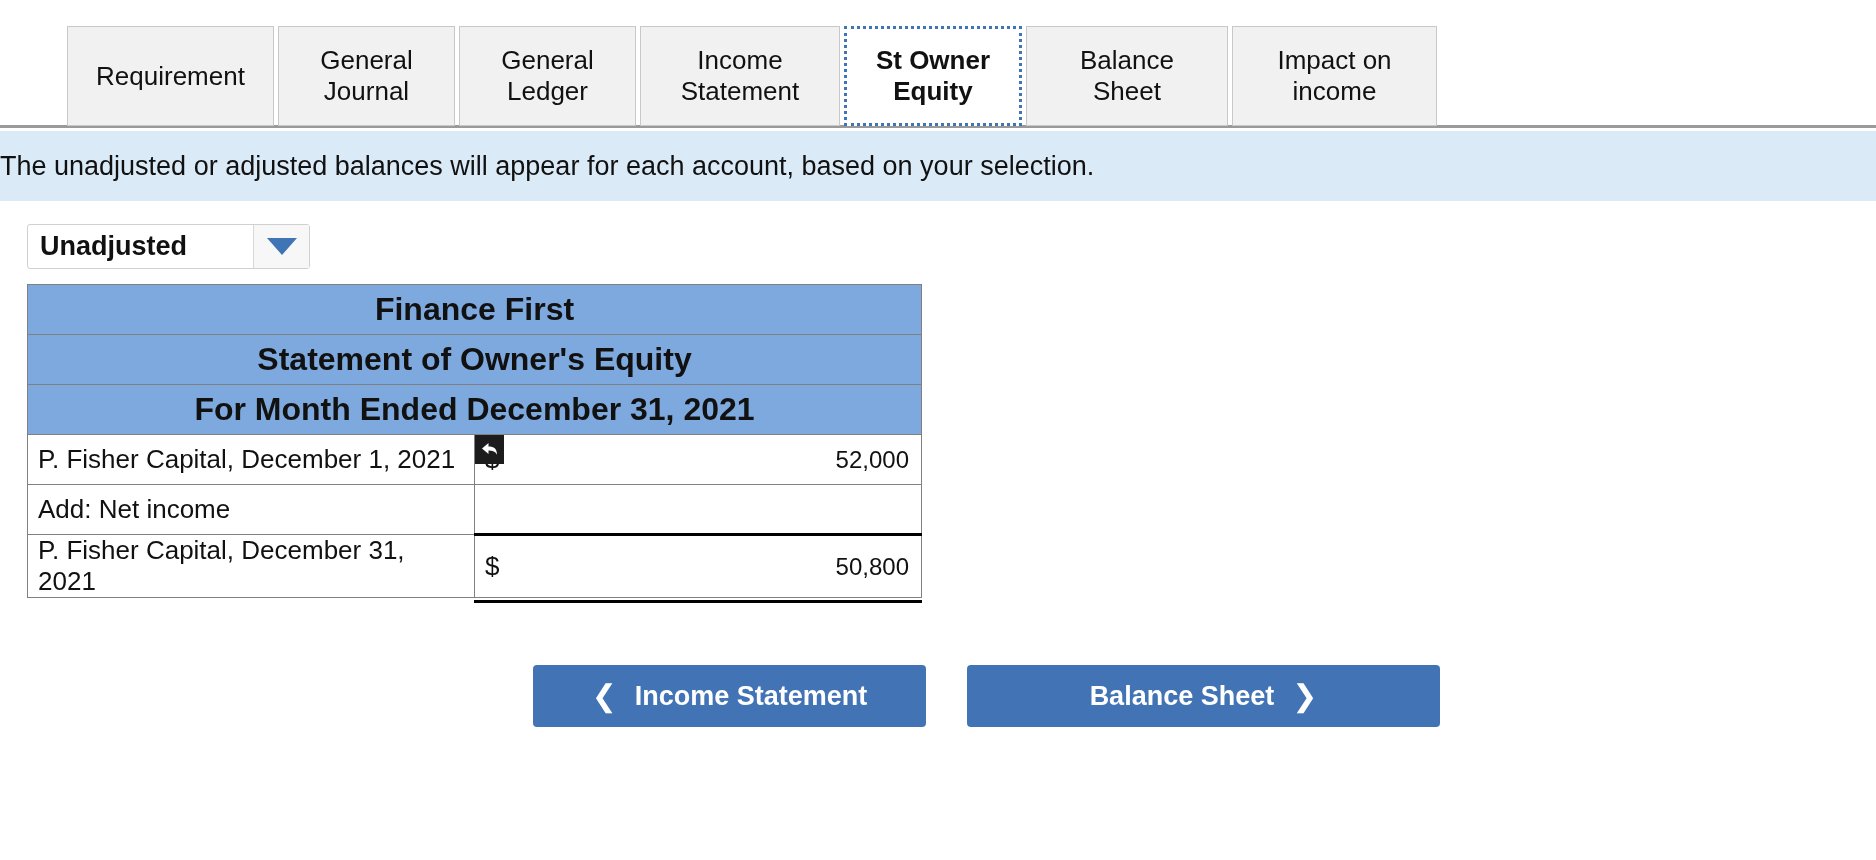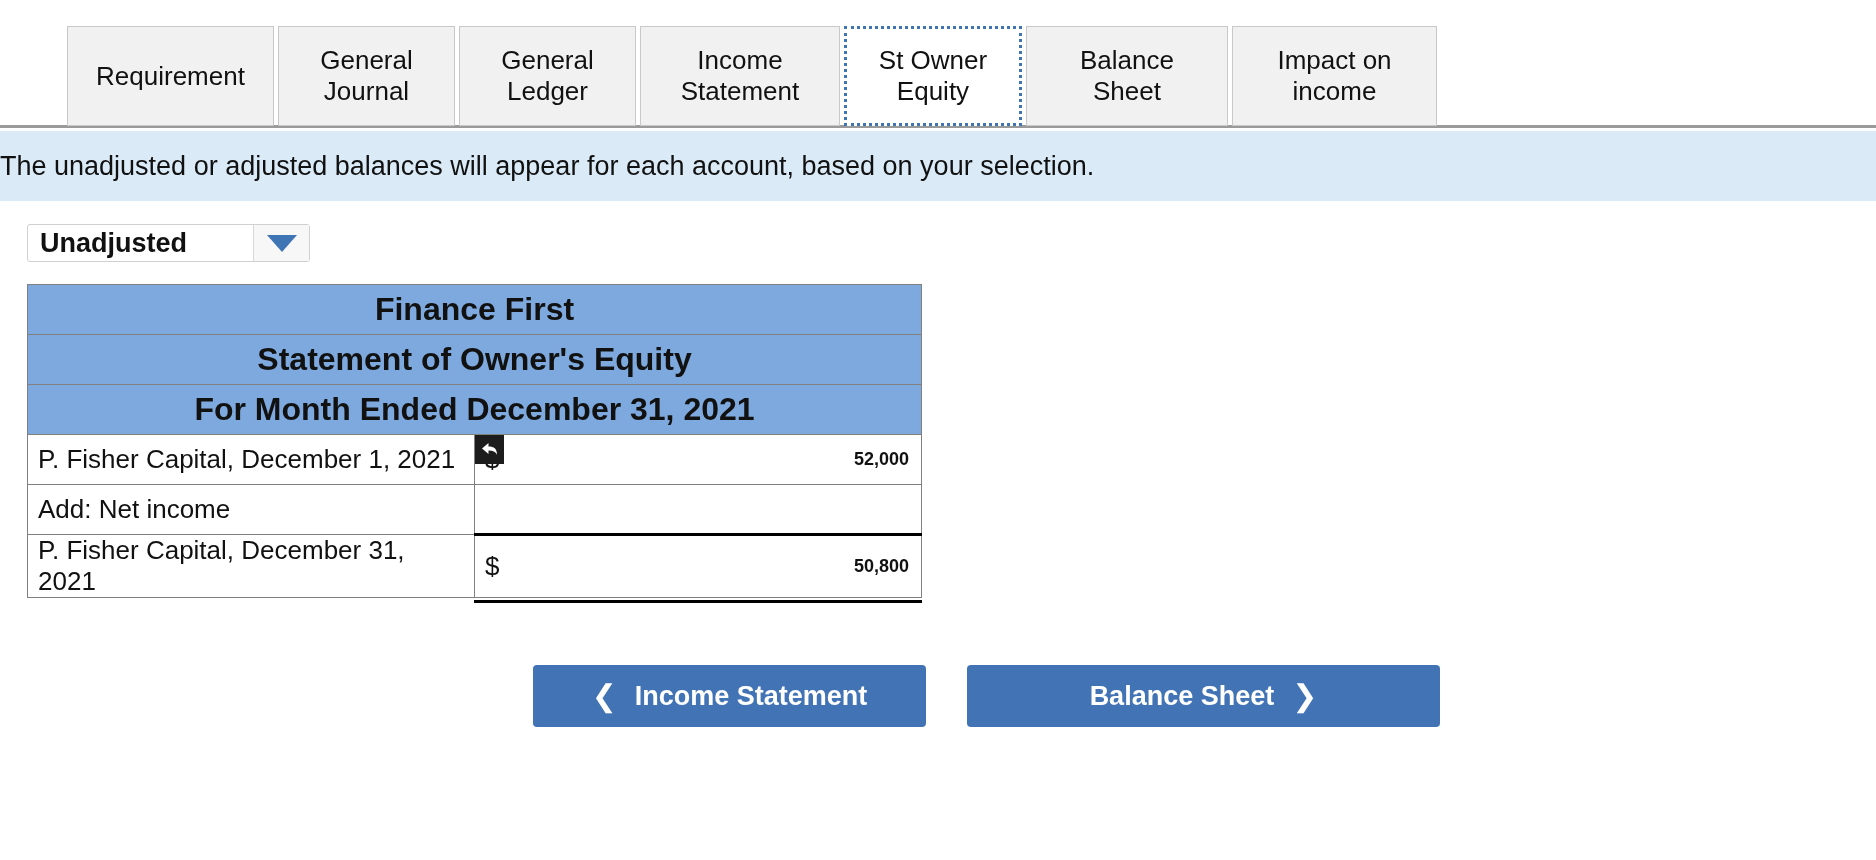--- a/index.html
+++ b/index.html
@@ -37,21 +37,21 @@
     font-size: 26px;
     color: #111111;
     line-height: 1.18;
     padding: 0 16px;
     white-space: pre-line;
     cursor: pointer;
   }
   .tab.selected {
     background: #ffffff;
     border: 3px dotted #3f74b5;
-    font-weight: 400;
+    font-weight: 700;
   }
   .tab.w-req   { width: 207px; margin-left: 40px; }
   .tab.w-gj    { width: 177px; }
   .tab.w-gl    { width: 177px; }
   .tab.w-tb    { width: 177px; }
   .tab.w-is    { width: 200px; }
   .tab.w-soe   { width: 178px; }
   .tab.w-bs    { width: 202px; }
   .tab.w-ii    { width: 205px; }
 
@@ -66,21 +66,21 @@
     align-items: center;
     font-size: 27px;
     color: #111111;
   }
 
   
   .dropdown {
     position: absolute;
     left: 27px; top: 224px;
     width: 283px;
-    height: 38px;
+    height: 45px;
     display: flex;
     border: 1px solid #d0d0d0;
     border-radius: 3px;
     background: #ffffff;
     cursor: pointer;
   }
   .dropdown .value {
     flex: 1;
     display: flex;
     align-items: center;
@@ -138,22 +138,21 @@
     padding: 0 12px 0 10px;
   }
   .amt-cur {
     width: 40px;
     text-align: left;
     font-size: 26px;
   }
   .amt-val {
     flex: 1;
     text-align: right;
-    font-size: 18px;
-    font-weight: bold;
+    font-size: 24px;
   }
   .corner-marker {
     position: absolute;
     left: 0; top: 0;
     width: 29px; height: 29px;
     background: #1c1c1c;
     display: flex;
     align-items: center;
     justify-content: center;
     pointer-events: none;

